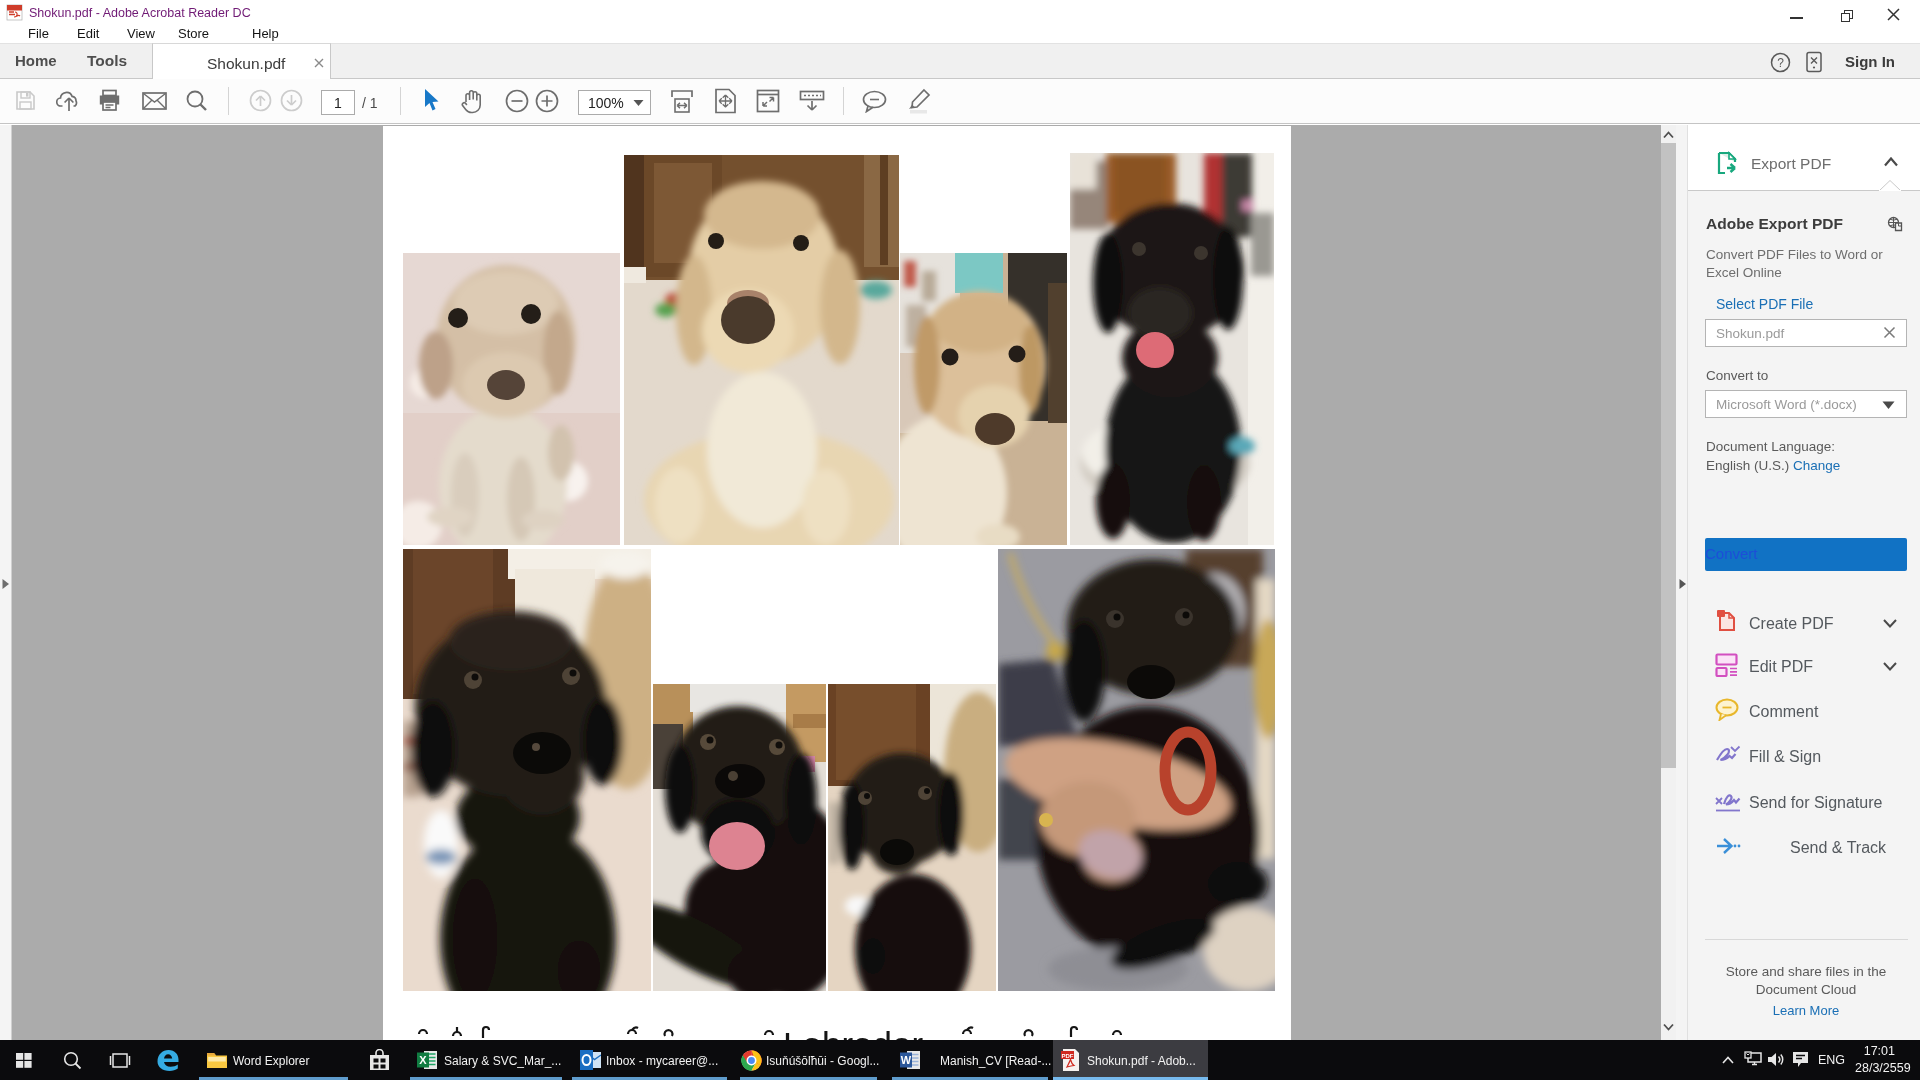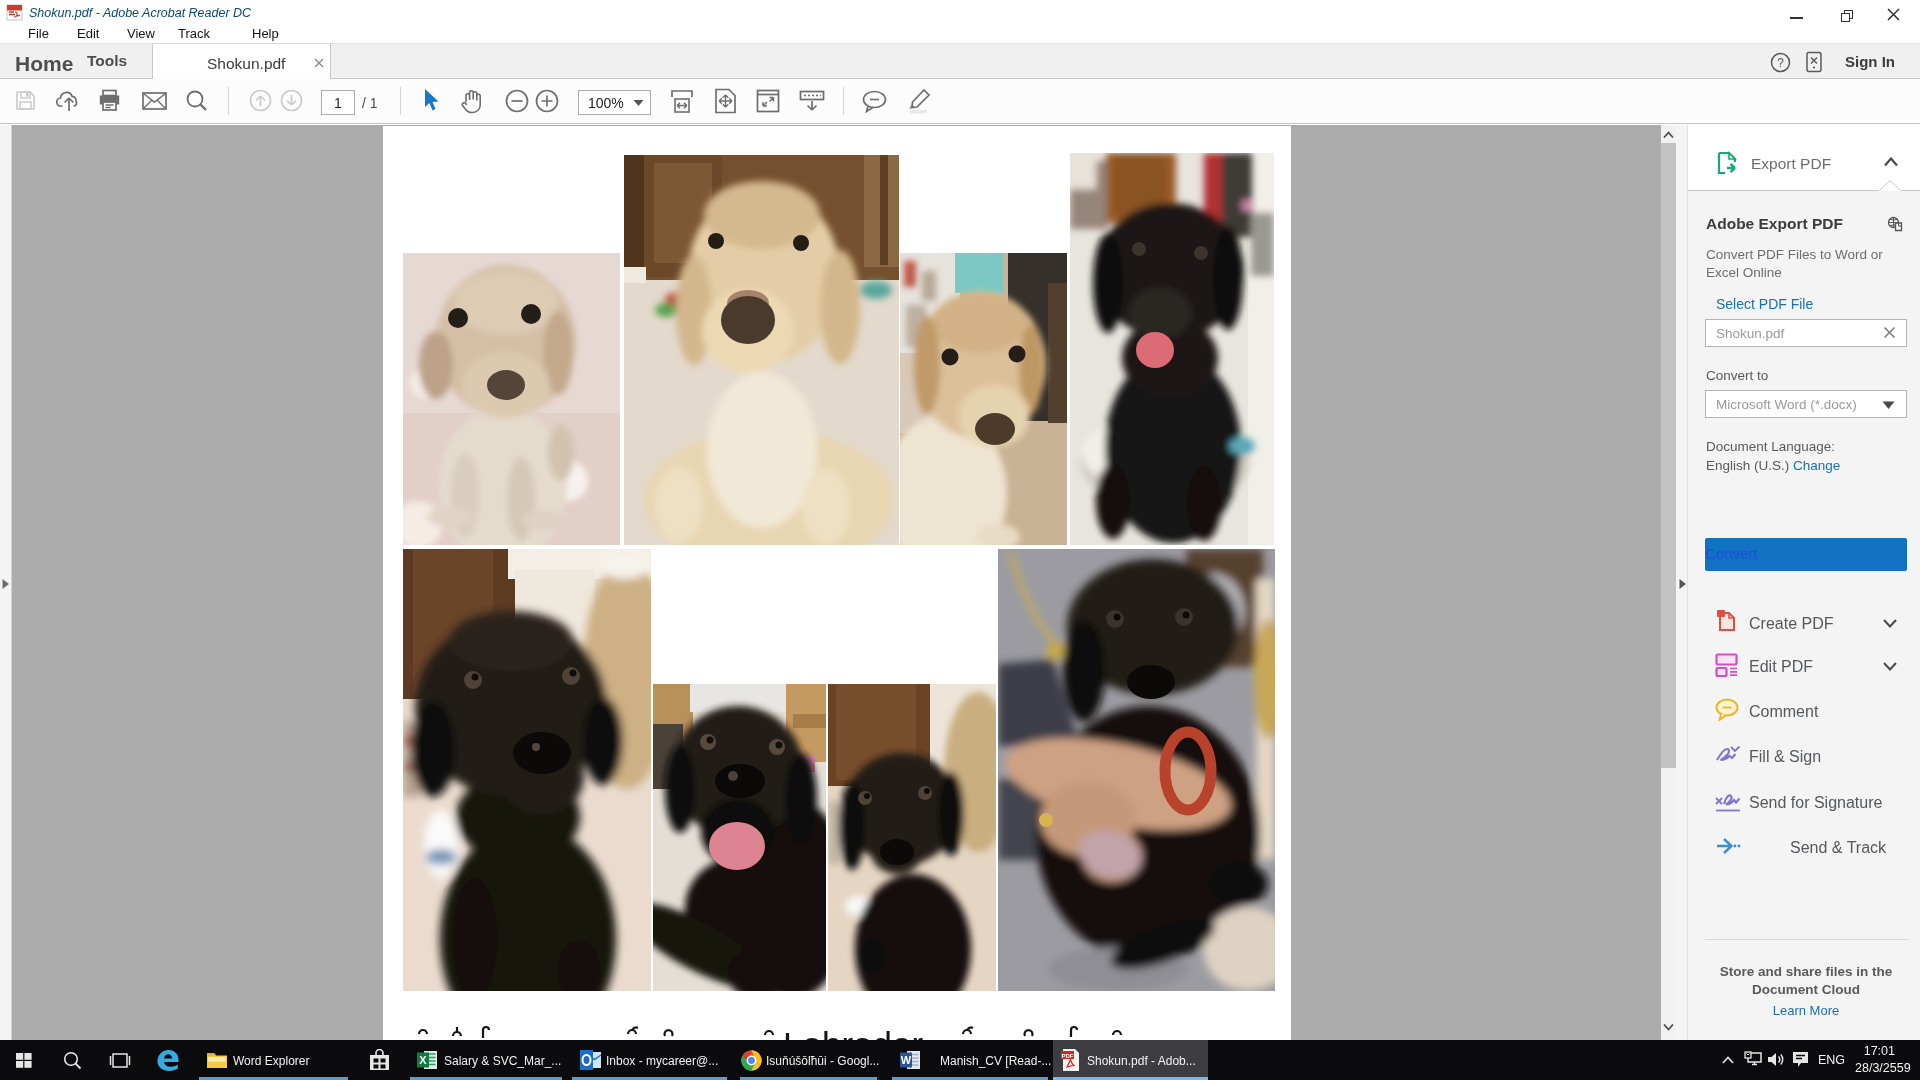--- a/index.html
+++ b/index.html
@@ -10,40 +10,40 @@
 </head>
 <body>
 
 <div class="abs" style="left:0;top:0;width:1920px;height:24px;background:#ffffff;">
   <svg class="abs" style="left:6px;top:4px;" width="17" height="17" viewBox="0 0 17 17">
     <rect x="1" y="1" width="15" height="15" fill="#fff" stroke="#b8b8b8" stroke-width="0.8"></rect>
     <rect x="1" y="1" width="15" height="5.5" fill="#cf3c2a"></rect>
     <path d="M3 8 L8 8 M3 10.5 L9 10.5" stroke="#cf3c2a" stroke-width="1.6"></path>
     <path d="M9 8 C12 8 12 13 8 13 C11 13 12 10 14 12" stroke="#cf3c2a" stroke-width="1.2" fill="none"></path>
   </svg>
-  <div class="abs" style="left:29px;top:6px;font-size:12.5px;color:#0c4a6e;font-style:italic;">Shokun.pdf - Adobe Acrobat Reader DC</div>
+  <div class="abs" style="left:29px;top:6px;font-size:12.5px;color:#701a75;">Shokun.pdf - Adobe Acrobat Reader DC</div>
 
   <div class="abs" style="left:1790px;top:17px;width:13px;height:2px;background:#333;"></div>
   <div class="abs" style="left:1844px;top:10px;width:9px;height:9px;border:1.4px solid #333;background:#fff;"></div>
   <div class="abs" style="left:1841px;top:13px;width:9px;height:9px;border:1.4px solid #333;background:#fff;"></div>
   <svg class="abs" style="left:1886px;top:7px;" width="15" height="15" viewBox="0 0 15 15">
     <path d="M2 2 L13 13 M13 2 L2 13" stroke="#333" stroke-width="1.5"></path>
   </svg>
 </div>
 
 <div class="abs" style="left:12px;top:24px;width:1920px;height:19px;background:#ffffff;font-size:13px;color:#141414;">
   <span class="abs" style="left:16px;top:2px;">File</span>
   <span class="abs" style="left:65px;top:2px;">Edit</span>
   <span class="abs" style="left:115px;top:2px;">View</span>
-  <span class="abs" style="left:166px;top:2px;">Track</span>
+  <span class="abs" style="left:166px;top:2px;">Store</span>
   <span class="abs" style="left:240px;top:2px;">Help</span>
 </div>
 
 <div class="abs" style="left:0;top:43px;width:1920px;height:36px;background:#f0f0f0;border-top:1px solid #e2e2e2;border-bottom:1px solid #c8c8c8;">
-  <div class="abs" style="left:15px;top:8px;font-size:21px;font-weight:bold;color:#4e4e4e;">Home</div>
+  <div class="abs" style="left:15px;top:8px;font-size:15px;font-weight:bold;color:#4e4e4e;">Home</div>
   <div class="abs" style="left:87px;top:8px;font-size:15.5px;font-weight:bold;color:#4e4e4e;">Tools</div>
 
   <svg class="abs" style="left:1770px;top:8px;" width="21" height="21" viewBox="0 0 21 21">
     <circle cx="10.5" cy="10.5" r="9" fill="none" stroke="#5a5a5a" stroke-width="1.5"></circle>
     <text x="10.5" y="15" font-size="12" fill="#5a5a5a" text-anchor="middle" font-family="Liberation Sans">?</text>
   </svg>
   <svg class="abs" style="left:1804px;top:7px;" width="20" height="22" viewBox="0 0 20 22">
     <rect x="3" y="1.5" width="14" height="19" rx="2" fill="none" stroke="#5a5a5a" stroke-width="1.5"></rect>
     <path d="M7 6.5 L13 12.5 M13 6.5 L7 12.5" stroke="#5a5a5a" stroke-width="1.4"></path>
     <circle cx="10" cy="16.5" r="1.1" fill="#5a5a5a"></circle>
@@ -555,21 +555,21 @@
   </svg>
   <div class="abs" style="left:73px;top:669px;font-size:16px;color:#54595e;">Send for Signature</div>
   <svg class="abs" style="left:39px;top:712px;" width="26" height="18" viewBox="0 0 26 18">
     <path d="M2 9 h14 M9 2 L16.5 9 L9 16" fill="none" stroke="#3a8fd8" stroke-width="2.4"></path>
     <circle cx="20" cy="9" r="1.4" fill="#3a8fd8"></circle>
     <circle cx="24" cy="9" r="1.4" fill="#3a8fd8"></circle>
   </svg>
   <div class="abs" style="left:73px;top:714px;font-size:16px;color:#54595e;margin-left:41px;">Send &amp; Track</div>
 
   <div class="abs" style="left:29px;top:814px;width:203px;height:1px;background:#d8d8d8;"></div>
-  <div class="abs" style="left:18px;top:838px;width:224px;text-align:center;font-size:13.5px;font-weight:bold;color:#5a5a5a;line-height:18px;">Store and share files in the Document Cloud</div>
+  <div class="abs" style="left:18px;top:838px;width:224px;text-align:center;font-size:13.5px;font-weight:normal;color:#5a5a5a;line-height:18px;">Store and share files in the Document Cloud</div>
   <div class="abs" style="left:18px;top:878px;width:224px;text-align:center;font-size:13px;color:#1a6fb5;">Learn More</div>
 </div>
 
 <div id="taskbar" class="abs" style="left:0;top:1040px;width:1920px;height:40px;background:#0b0b0d;color:#f2f2f2;">
 
   <svg class="abs" style="left:16px;top:13px;" width="16" height="15" viewBox="0 0 16 15">
     <rect x="0" y="0" width="7.2" height="6.8" fill="#e6e6e6"></rect>
     <rect x="8.4" y="0" width="7.2" height="6.8" fill="#e6e6e6"></rect>
     <rect x="0" y="8" width="7.2" height="6.8" fill="#e6e6e6"></rect>
     <rect x="8.4" y="8" width="7.2" height="6.8" fill="#e6e6e6"></rect>

